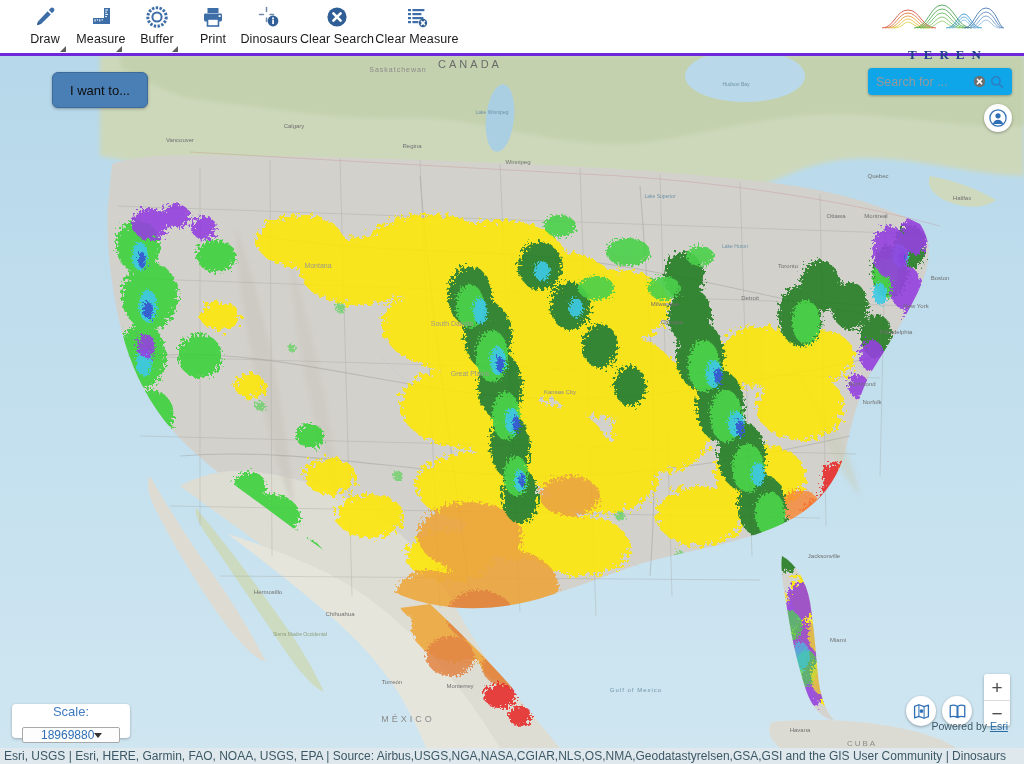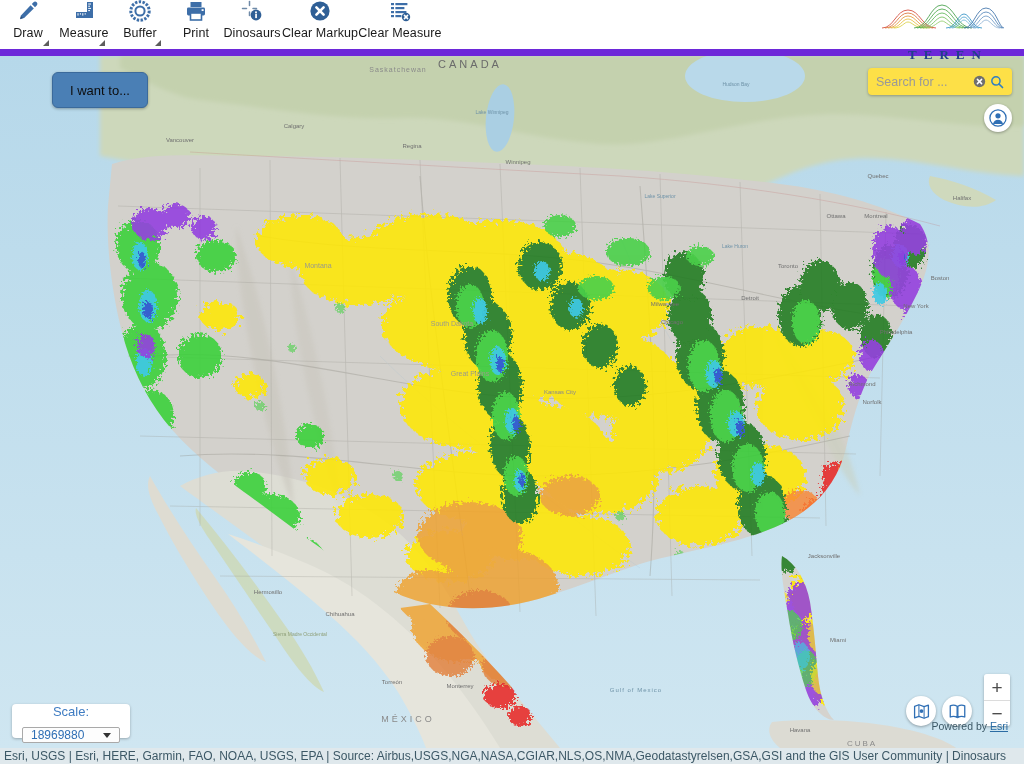--- a/index.html
+++ b/index.html
@@ -10,23 +10,24 @@
     overflow: hidden;
     background: #ffffff;
   }
   #app { position: relative; width: 1024px; height: 764px; }
 
   
   .toolbar {
     position: absolute; top: 0; left: 0;
     width: 1024px; height: 56px;
     background: #ffffff;
-    border-bottom: 7px solid #6d28d9;
-    display: flex; align-items: flex-end;
+    border-bottom: 3px solid #6d28d9;
+    display: flex; align-items: center;
     z-index: 40;
+    padding-left: 17px;
   }
   .tool-btn {
     position: relative;
     width: 56px; height: 56px;
     display: flex; flex-direction: column;
     align-items: center; justify-content: flex-start;
     padding-top: 5px;
     cursor: pointer;
     user-select: none;
   }
@@ -71,21 +72,21 @@
     border-radius: 6px;
     color: #0d0d0d; font-size: 13px;
     display: flex; align-items: center; justify-content: center;
     cursor: pointer; z-index: 30;
     box-shadow: 0 1px 3px rgba(0,0,0,.30);
     margin-left: 40px;
   }
   .searchbox {
     position: absolute; top: 12px; right: 12px;
     width: 144px; height: 27px;
-    background: #fde047;
+    background: #0ea5e9;
     border-radius: 4px;
     display: flex; align-items: center;
     padding: 0 6px 0 8px;
     z-index: 30;
     box-shadow: 0 1px 3px rgba(0,0,0,.28);
   }
   .searchbox input {
     flex: 1; border: none; outline: none;
     font-size: 12.5px; color: #333;
     font-family: "Liberation Sans", sans-serif;
@@ -116,21 +117,21 @@
     flex-direction: column;
   }
   .scale-label { font-size: 13px; color: #3f7cc2; }
   .scale-select {
     position: relative;
     width: 98px; height: 22px;
     border: 1px solid #a9a9a9;
     border-radius: 2px;
     background: #fdfdfd;
     display: flex; align-items: center;
-    padding: 0 8px; cursor: pointer;
+    padding: 0 18px; cursor: pointer;
   }
   .scale-value { font-size: 12px; color: #2f6fb5; flex: 1; }
   .caret-dn {
     width: 0; height: 0;
     border-left: 4.5px solid transparent;
     border-right: 4.5px solid transparent;
     border-top: 5px solid #333;
   }
 
   .map-ctrl-group {
@@ -249,21 +250,21 @@
     <div class="tool-btn wide">
       <span class="ic">
         <svg width="24" height="24" viewBox="0 0 24 24">
           <circle cx="12" cy="12" r="9.6" fill="#2f5f96"></circle>
           <g stroke="#ffffff" stroke-width="2.6" stroke-linecap="round">
             <line x1="8.4" y1="8.4" x2="15.6" y2="15.6"></line>
             <line x1="15.6" y1="8.4" x2="8.4" y2="15.6"></line>
           </g>
         </svg>
       </span>
-      <span class="lbl">Clear Markup</span>
+      <span class="lbl">Clear Search</span>
     </div>
 
     <div class="tool-btn wide">
       <span class="ic">
         <svg width="24" height="24" viewBox="0 0 24 24">
           <g fill="#3d6ea8">
             <rect x="3" y="4" width="3" height="2.2"></rect>
               <rect x="7.4" y="4" width="12" height="2.2"></rect>
             <rect x="3" y="8" width="3" height="2.2"></rect>
               <rect x="7.4" y="8" width="9" height="2.2"></rect>

